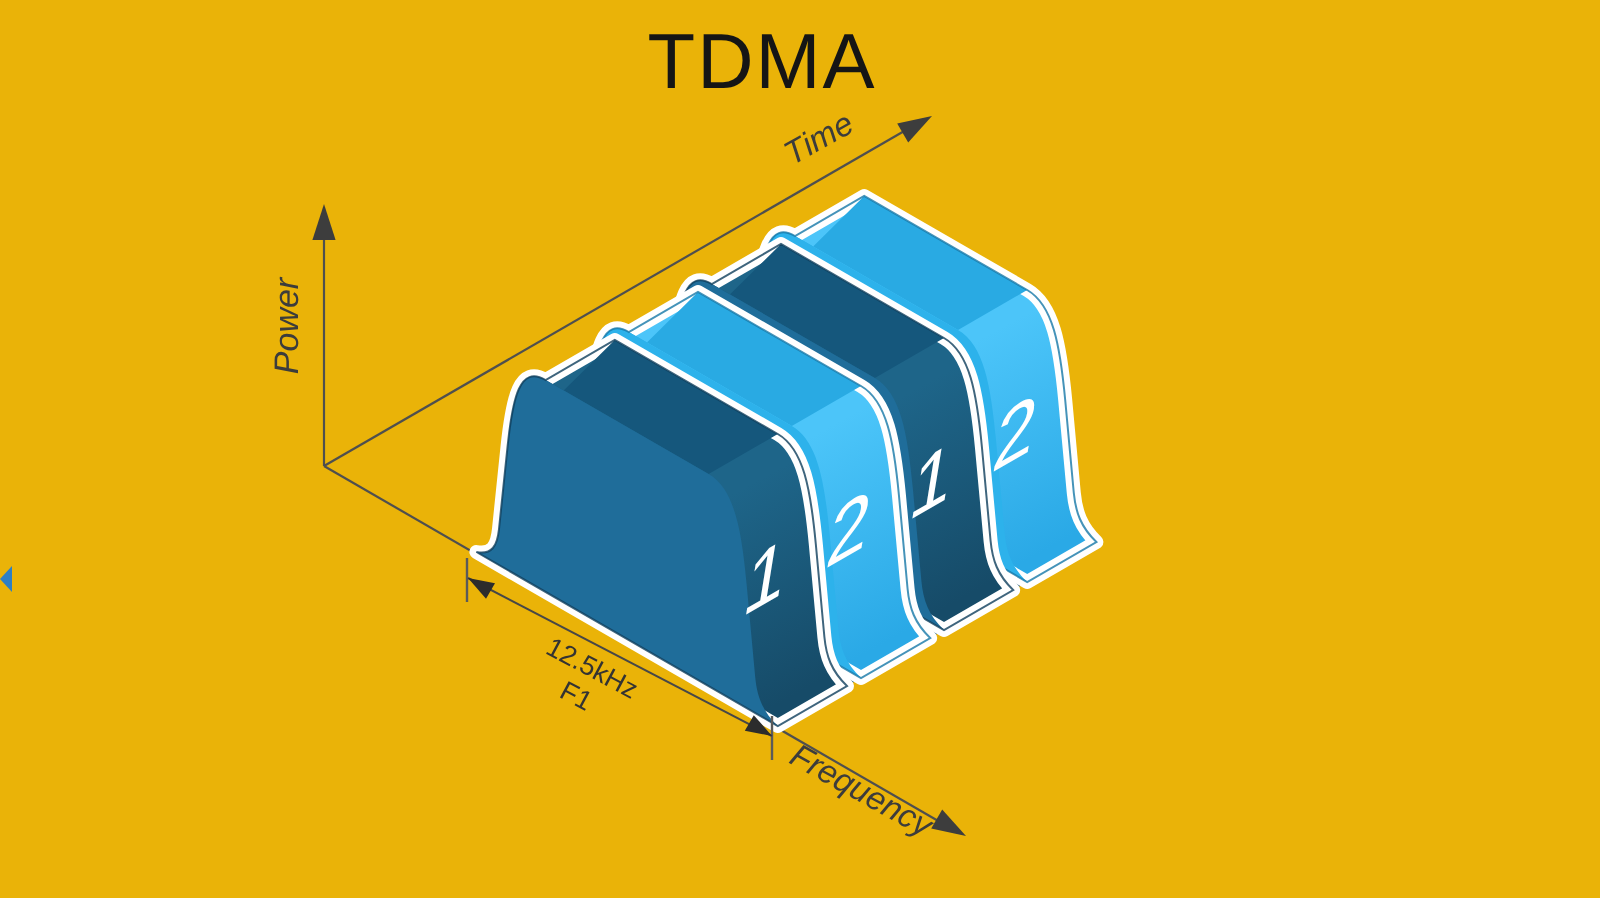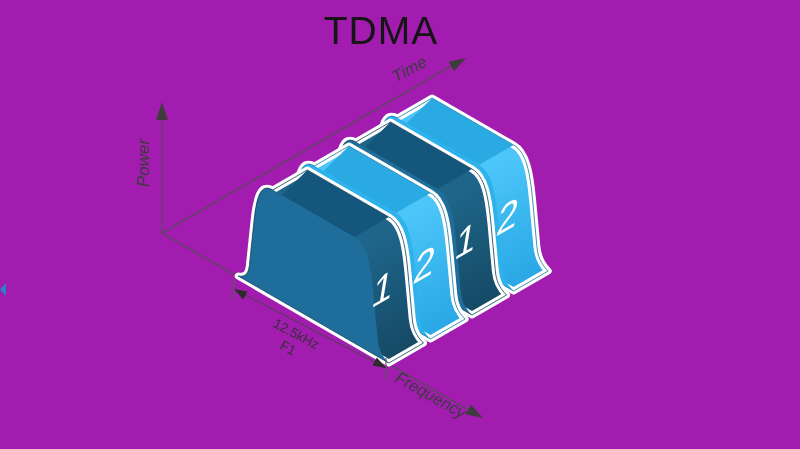--- a/index.html
+++ b/index.html
@@ -1,20 +1,20 @@
 <!DOCTYPE html>
 <html><head>
 <meta charset="utf-8">
 <style>
   html, body { margin: 0; padding: 0; background: #ffffff; }
   .stage {
     position: relative;
     width: 800px;
     height: 449px;
-    background: #a21caf;
+    background: #eab308;
     overflow: hidden;
     font-family: "Liberation Sans", "DejaVu Sans", sans-serif;
   }
   svg { display: block; }
   text { font-family: "Liberation Sans", "DejaVu Sans", sans-serif; }
   .title-text {
     font-size: 39px;
     fill: #151515;
     letter-spacing: 1px;
   }

